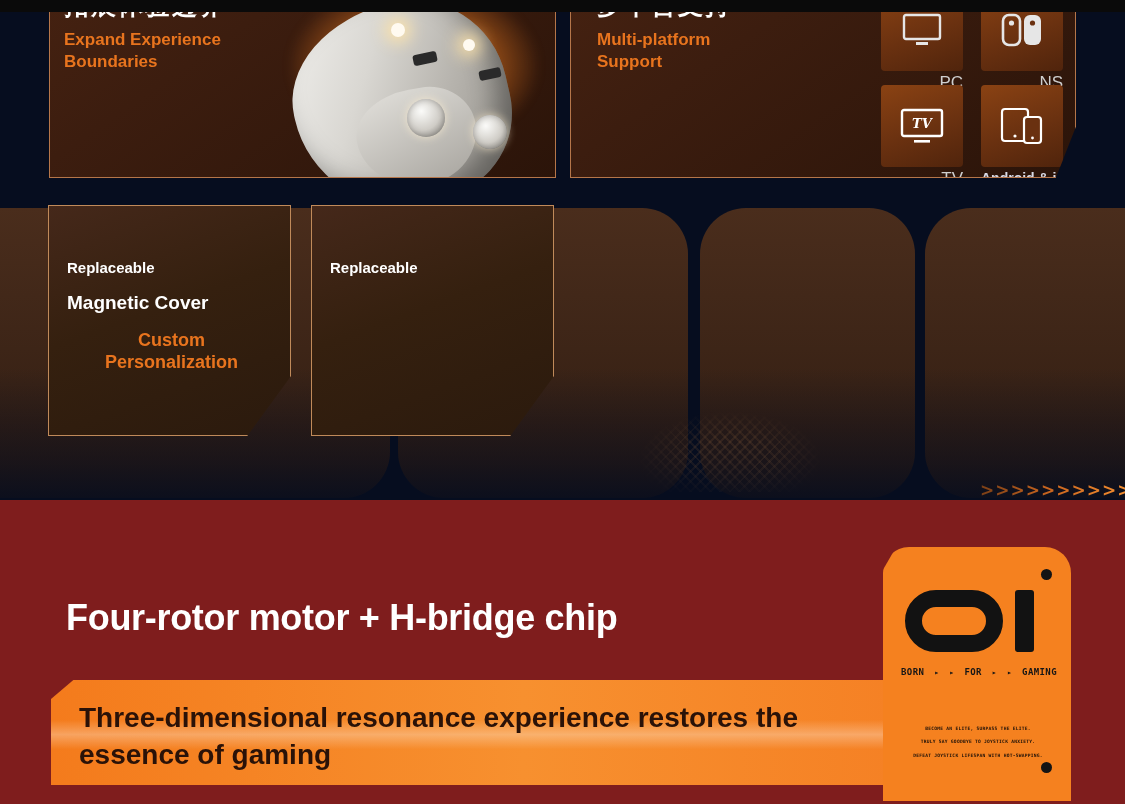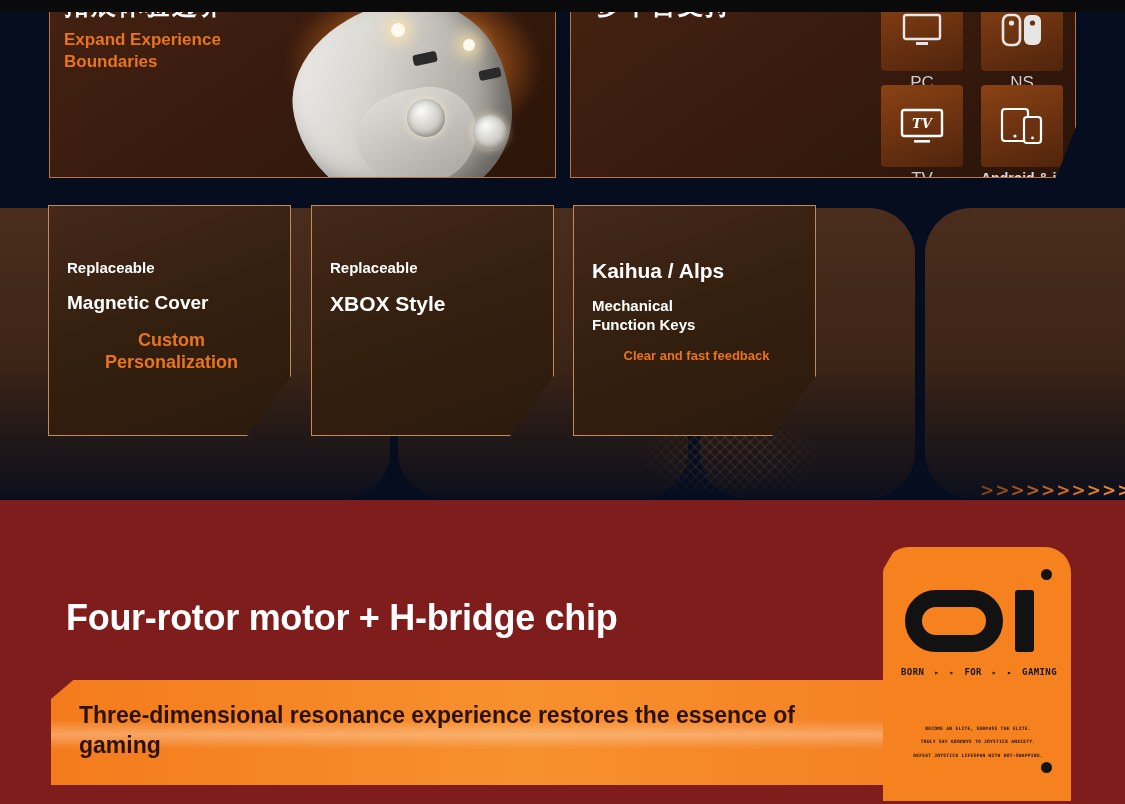--- a/index.html
+++ b/index.html
@@ -108,21 +108,21 @@
     display:grid; grid-template-columns:82px 82px; grid-auto-rows:82px;
     gap:14px 18px;
   }
   .plat{
     position:relative; border-radius:4px;
     background:linear-gradient(160deg,#8a4213 0%,#6a3110 55%,#50240c 100%);
     display:flex; align-items:center; justify-content:center;
   }
   .plat svg{ display:block; }
   .plat-label{
-    position:absolute; left:0; right:0; top:84px; text-align:center;
+    position:absolute; left:0; right:0; top:84px; text-align:right;
     font-size:17px; color:#cfcfcf; white-space:nowrap;
   }
   .plat-label.accent{ color:#d9dbe6; font-weight:700; font-size:14px; line-height:1.35; }
 
   
   .card{
     position:absolute; top:193px; width:243px; height:231px;
     border:1px solid #c08a5a;
     background:linear-gradient(160deg,#45281a 0%,#35200f 45%,#2b1a0d 100%);
     clip-path:polygon(0 0,100% 0,100% 74%,82% 100%,0 100%);
@@ -168,21 +168,21 @@
   .ribbon{
     position:absolute; left:51px; top:180px; width:860px; height:105px;
     background:
       linear-gradient(180deg,rgba(255,255,255,0) 38%,rgba(255,255,255,.30) 52%,rgba(255,255,255,0) 66%),
       linear-gradient(90deg,#f47b1c 0%,#f7902f 55%,#f58024 100%);
     border-radius:18px 22px 0 0;
     clip-path:polygon(2.6% 0,100% 0,100% 100%,0 100%,0 18%);
   }
   .ribbon-text{
     position:absolute; left:28px; top:20px; width:760px;
-    font-size:23px; font-weight:700; color:#2a1208; line-height:1.32;
+    font-size:28px; font-weight:700; color:#2a1208; line-height:1.32;
   }
 
   
   .logocard{
     position:absolute; left:883px; top:547px; width:188px; height:254px;
     background:#f5811f; border-radius:26px 26px 0 0;
     clip-path:polygon(7% 0,100% 0,100% 100%,0 100%,0 9%);
   }
   .dot{ position:absolute; width:11px; height:11px; border-radius:50%; background:#141414; }
   .dot.d1{ right:19px; top:22px; }
@@ -227,20 +227,21 @@
       <div class="slot s2"></div>
       <div class="led l1"></div>
       <div class="led l2"></div>
       <div class="stick a"></div>
       <div class="stick b"></div>
     </div>
   </div>
 
   <div class="toppanel right">
     <div class="cn-head">多平台支持</div>
+    <div class="en-head">Multi-platform<br>Support</div>
 
     <div class="plat-grid">
 
       <div class="plat">
 
         <span>
           <svg width="40" height="34" viewBox="0 0 40 34">
             <rect x="2" y="2" width="36" height="24" rx="2" fill="none" stroke="#e6e6e6" stroke-width="2.4"></rect>
             <rect x="14" y="29" width="12" height="3" fill="#e6e6e6"></rect>
           </svg>
@@ -290,31 +291,23 @@
     <div class="inner">
       <div class="ln-sm">Replaceable</div>
       <div class="ln-md">Magnetic Cover</div>
       <div class="ln-or big mt">Custom<br>Personalization</div>
     </div>
   </div>
 
   <div class="card c2">
     <div class="inner">
       <div class="ln-sm">Replaceable</div>
-      <div class="ln-lg">XBOX Style</div>
     </div>
   </div>
 
-  <div class="card c3">
-    <div class="inner">
-      <div class="ln-lg">Kaihua / Alps</div>
-      <div class="ln-sm">Mechanical<br>Function Keys</div>
-      <div class="ln-or mt">Clear and fast feedback</div>
-    </div>
-  </div>
 
 
   <div class="chevrons">&gt;&gt;&gt;&gt;&gt;&gt;&gt;&gt;&gt;&gt;&gt;&gt;&gt;</div>
 </div>
 
 <div class="stage-bottom">
 
   <div class="big-title">Four-rotor motor + H-bridge chip</div>
 
   <div class="ribbon">

